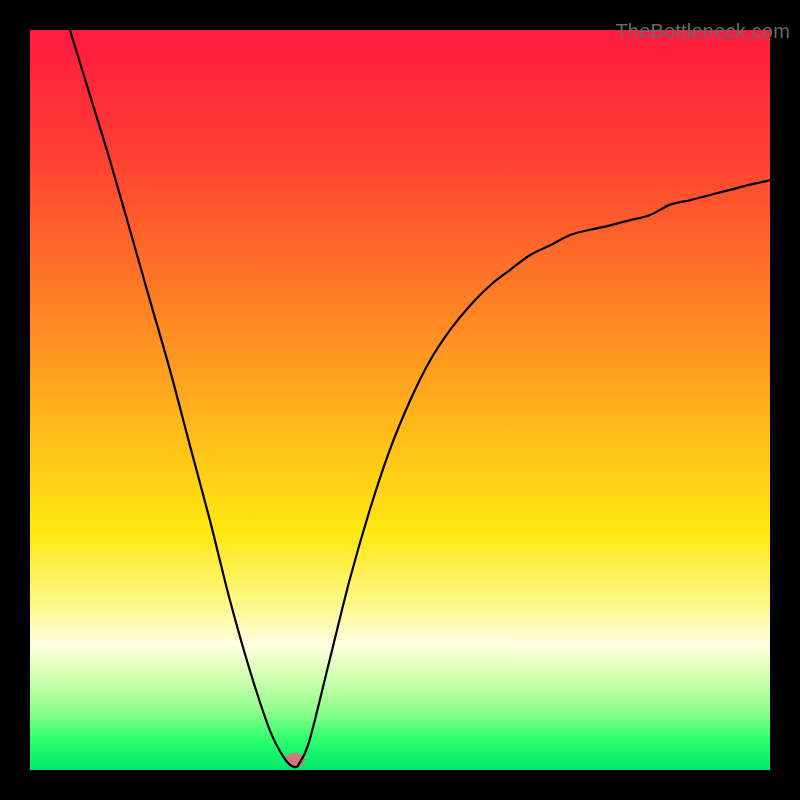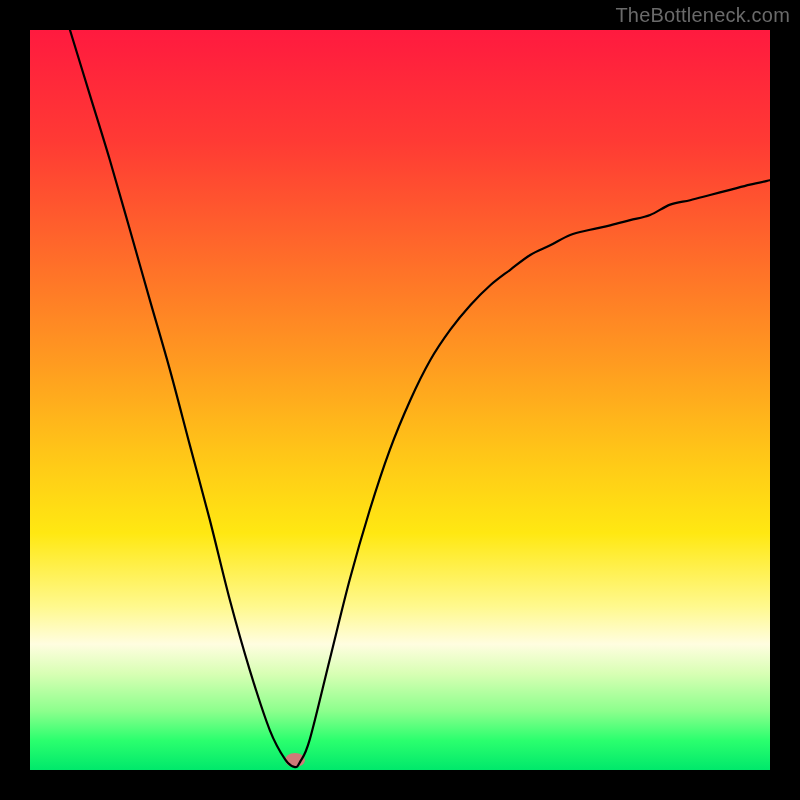--- a/index.html
+++ b/index.html
@@ -33,21 +33,21 @@
       #fff98f 78%,
       #fffde0 83%,
       #d8ffb4 87%,
       #8dff8d 92%,
       #2bff6e 96%,
       #00e86b 100%
     );
   }
   .watermark {
     position: absolute;
-    top: 4px;
+    top: 20px;
     right: 10px;
     color: #6a6a6a;
     font-size: 20px;
     font-family: Arial, sans-serif;
     letter-spacing: 0.2px;
     z-index: 20;
   }
   svg.curve {
     position: absolute;
     inset: 0;

